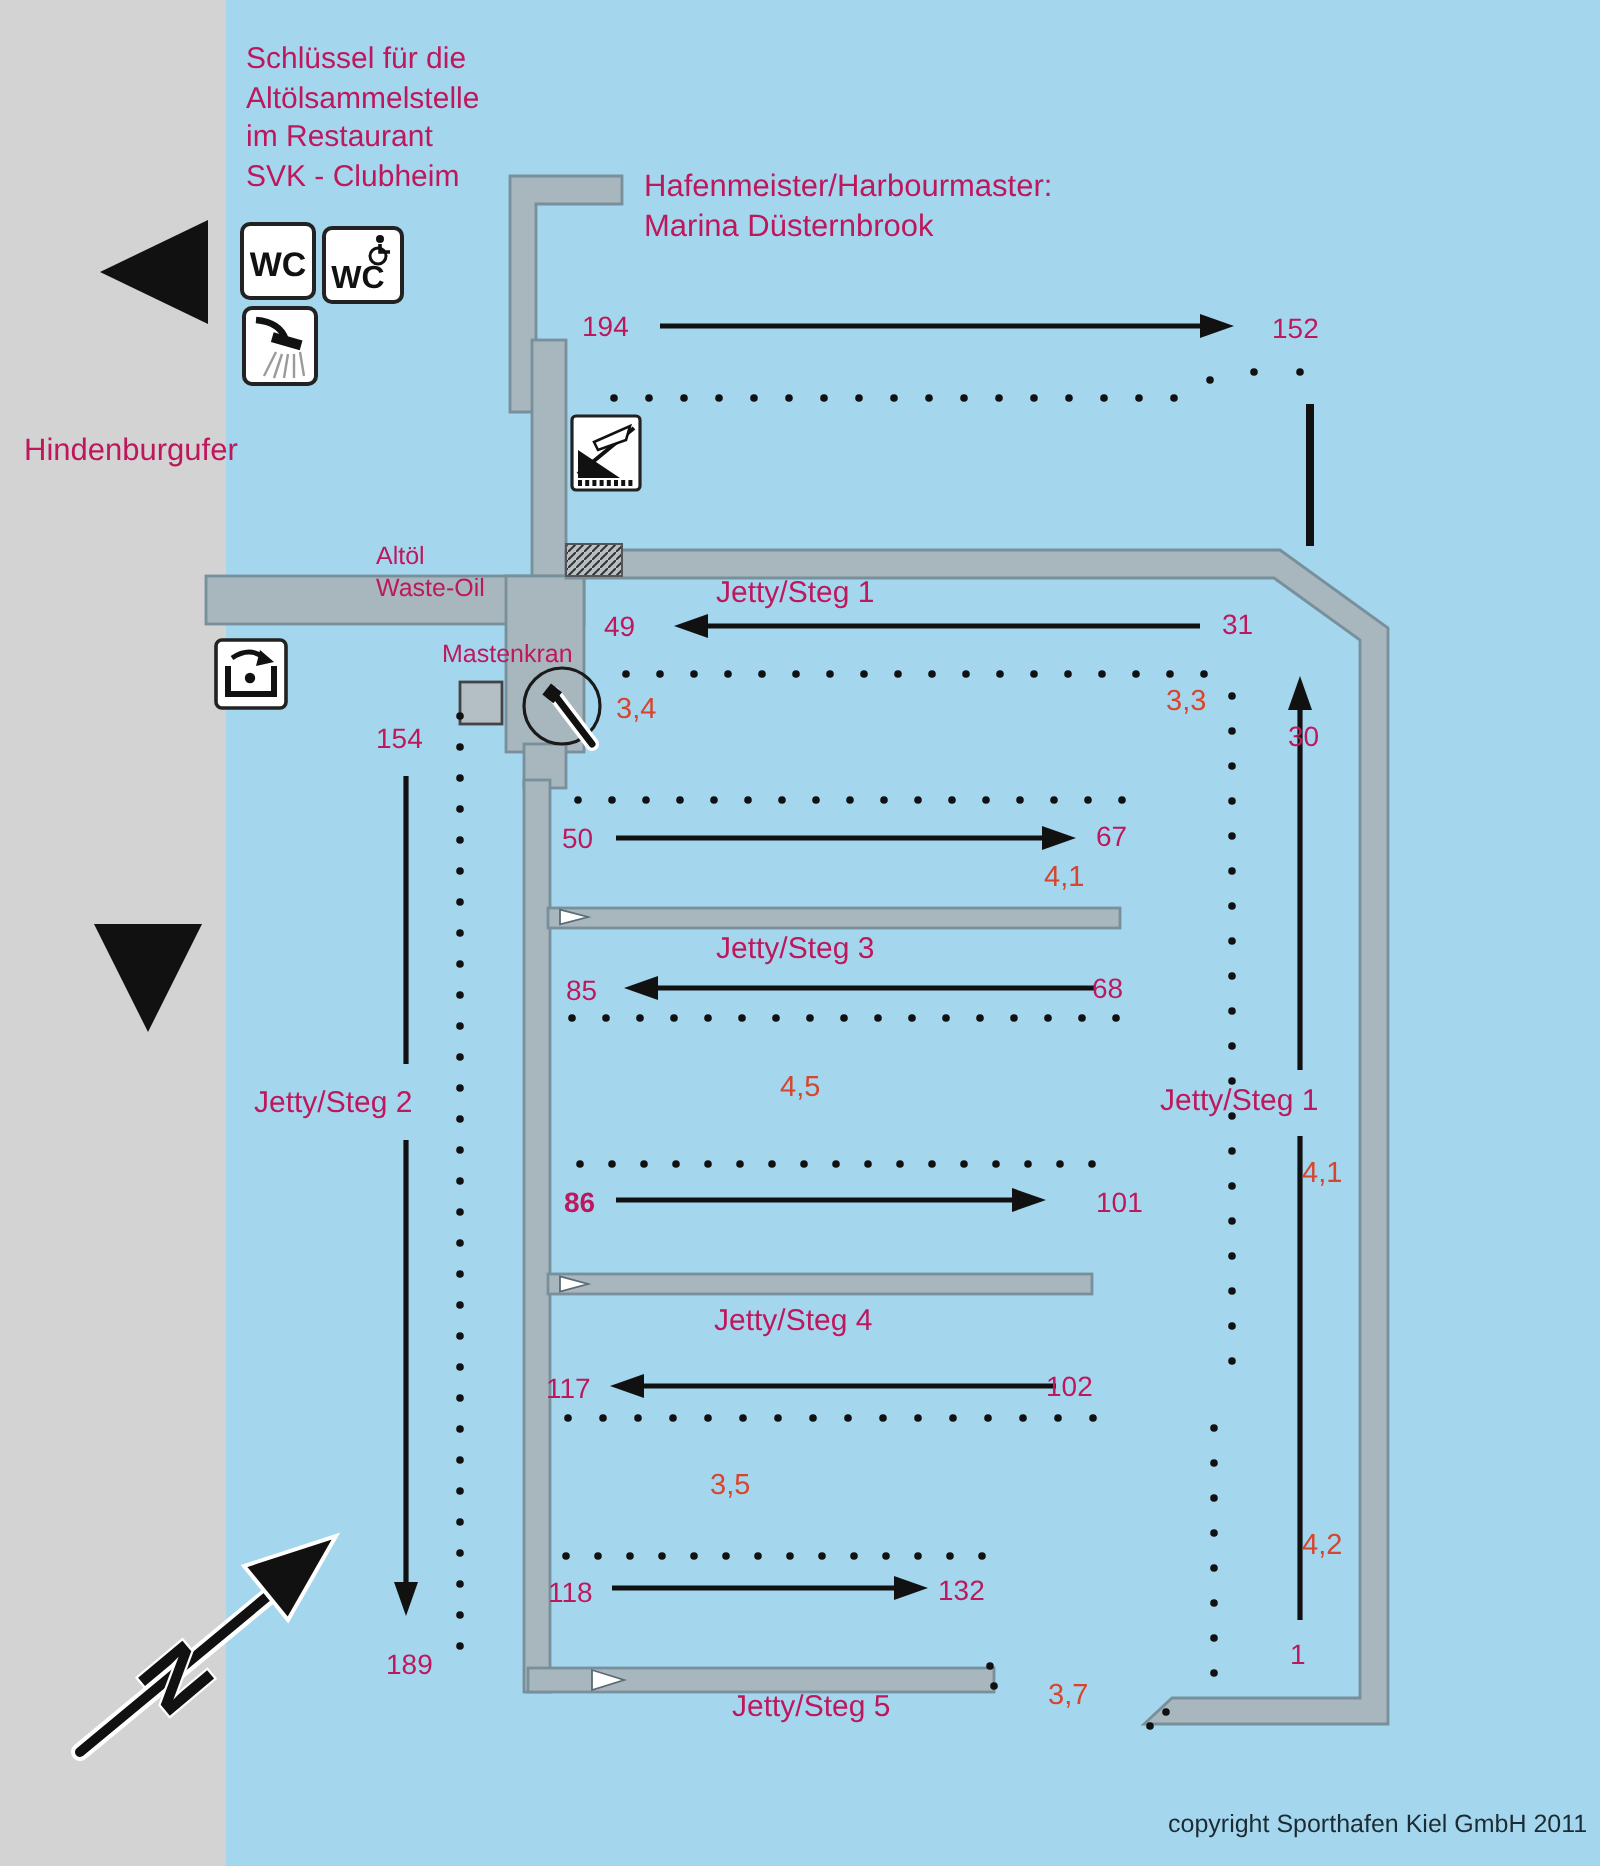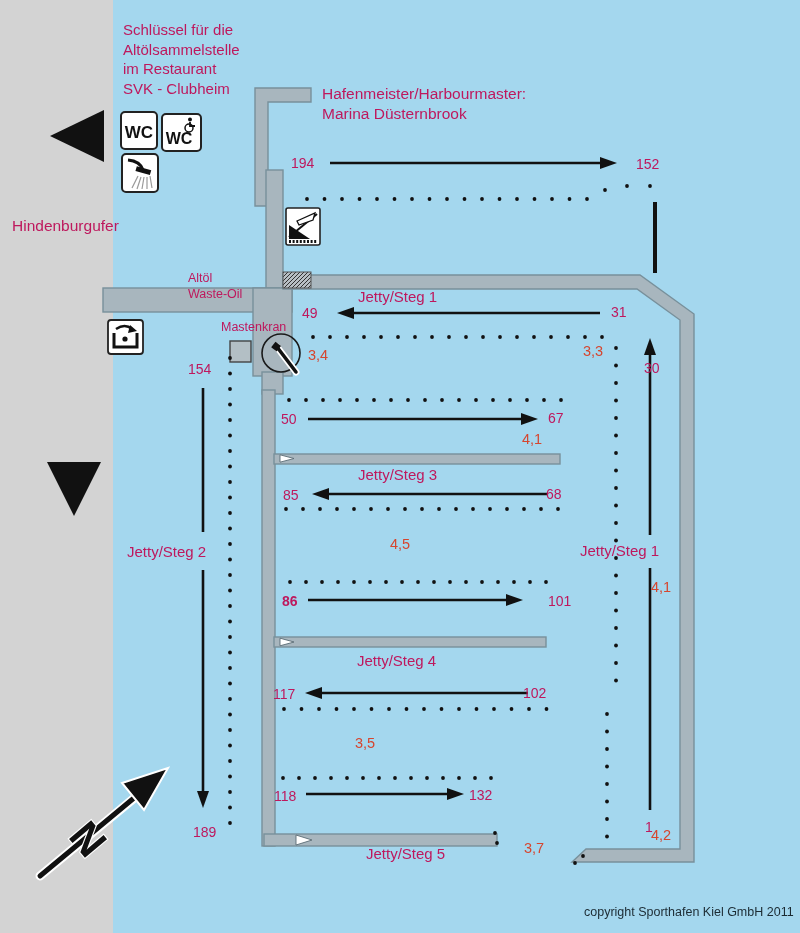--- a/index.html
+++ b/index.html
@@ -371,17 +371,17 @@
   <div class="lbl num" style="left:188px;top:361px;">154</div>
   <div class="lbl num" style="left:193px;top:824px;">189</div>
   <div class="lbl num" style="left:645px;top:819px;">1</div>
 
   <div class="lbl depth" style="left:308px;top:347px;">3,4</div>
   <div class="lbl depth" style="left:583px;top:343px;">3,3</div>
   <div class="lbl depth" style="left:522px;top:431px;">4,1</div>
   <div class="lbl depth" style="left:354px;top:536px;margin-left:36px;">4,5</div>
   <div class="lbl depth" style="left:651px;top:579px;">4,1</div>
   <div class="lbl depth" style="left:355px;top:735px;">3,5</div>
-  <div class="lbl depth" style="left:651px;top:827px;">4,2</div>
+  <div class="lbl depth" style="left:651px;top:765px;">4,2</div>
   <div class="lbl depth" style="left:524px;top:840px;">3,7</div>
 
   <div class="lbl small" style="left:584px;top:905px;color:#1c2b33;">copyright Sporthafen Kiel GmbH 2011</div>
 </div>
 
 </body></html>

